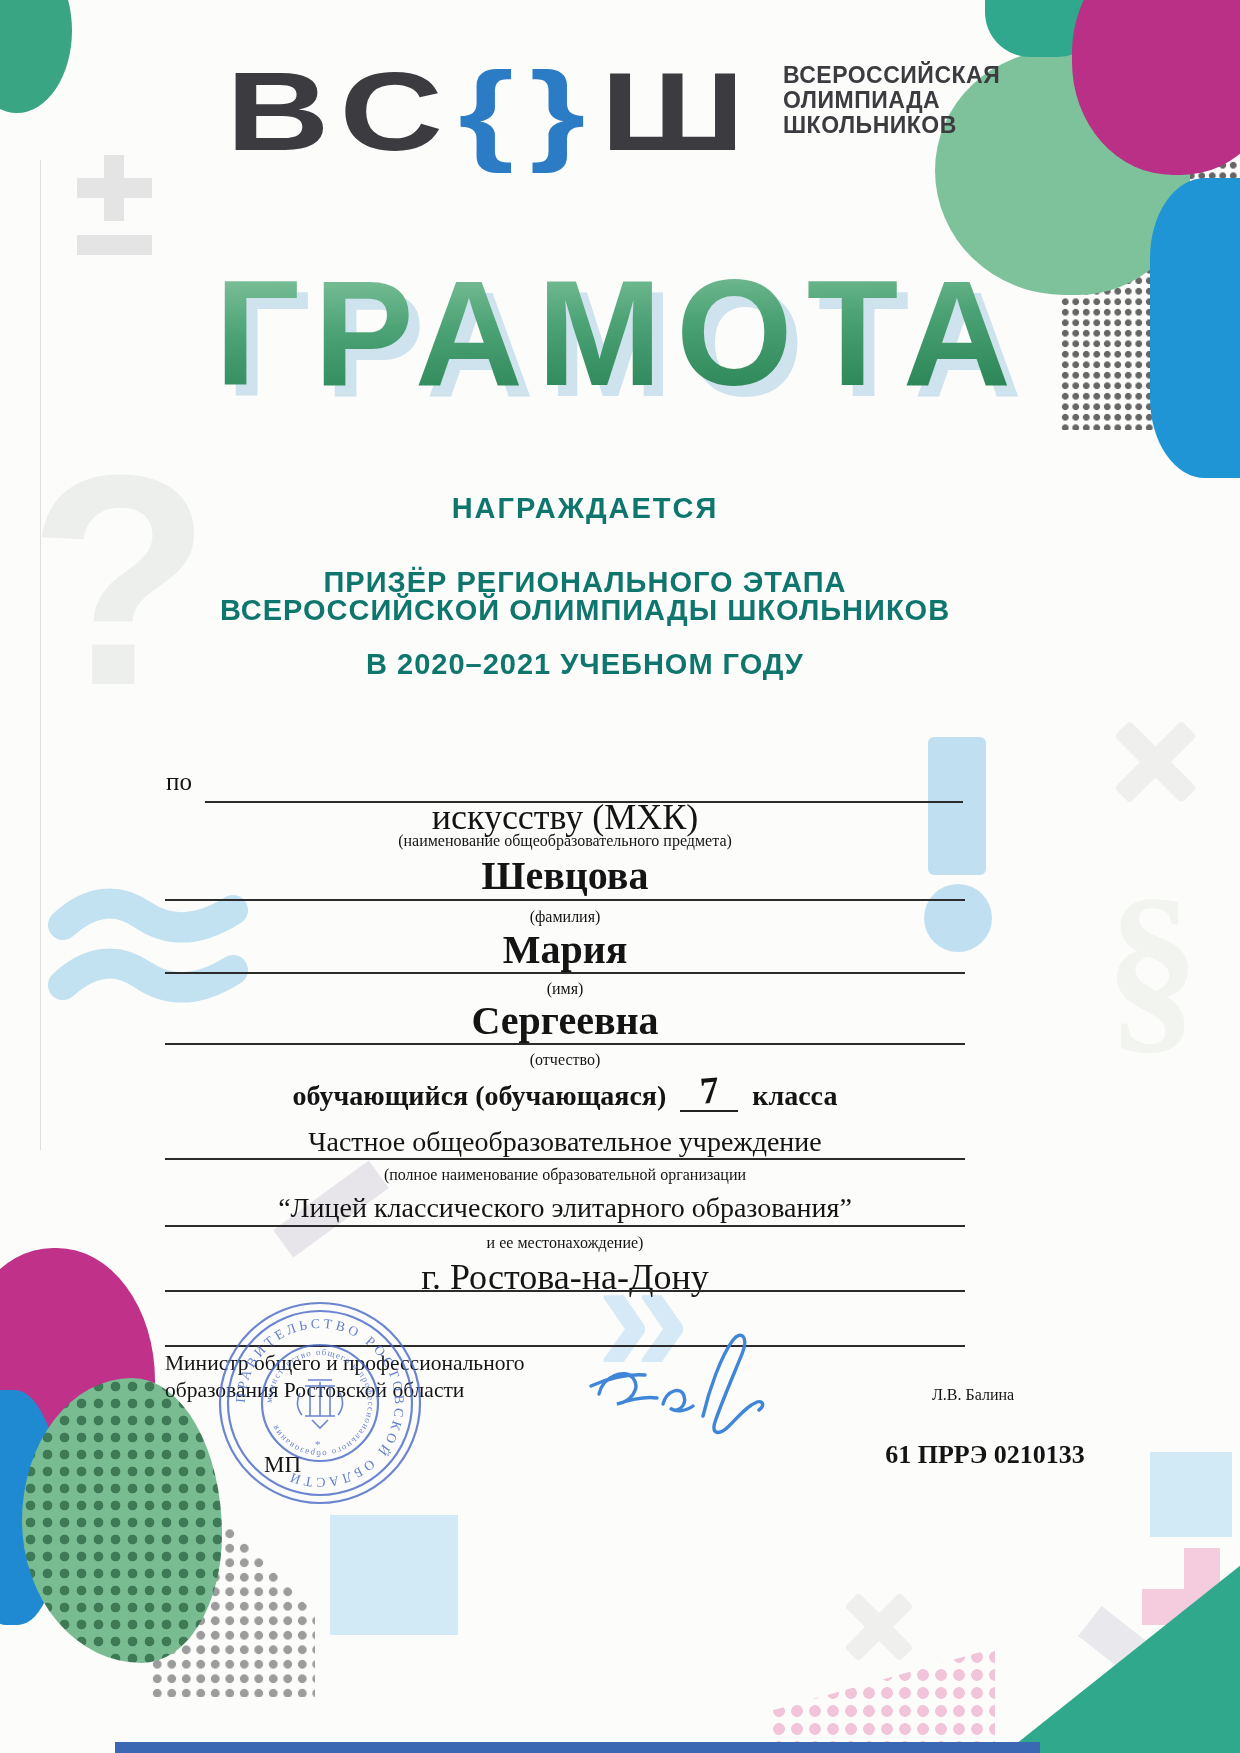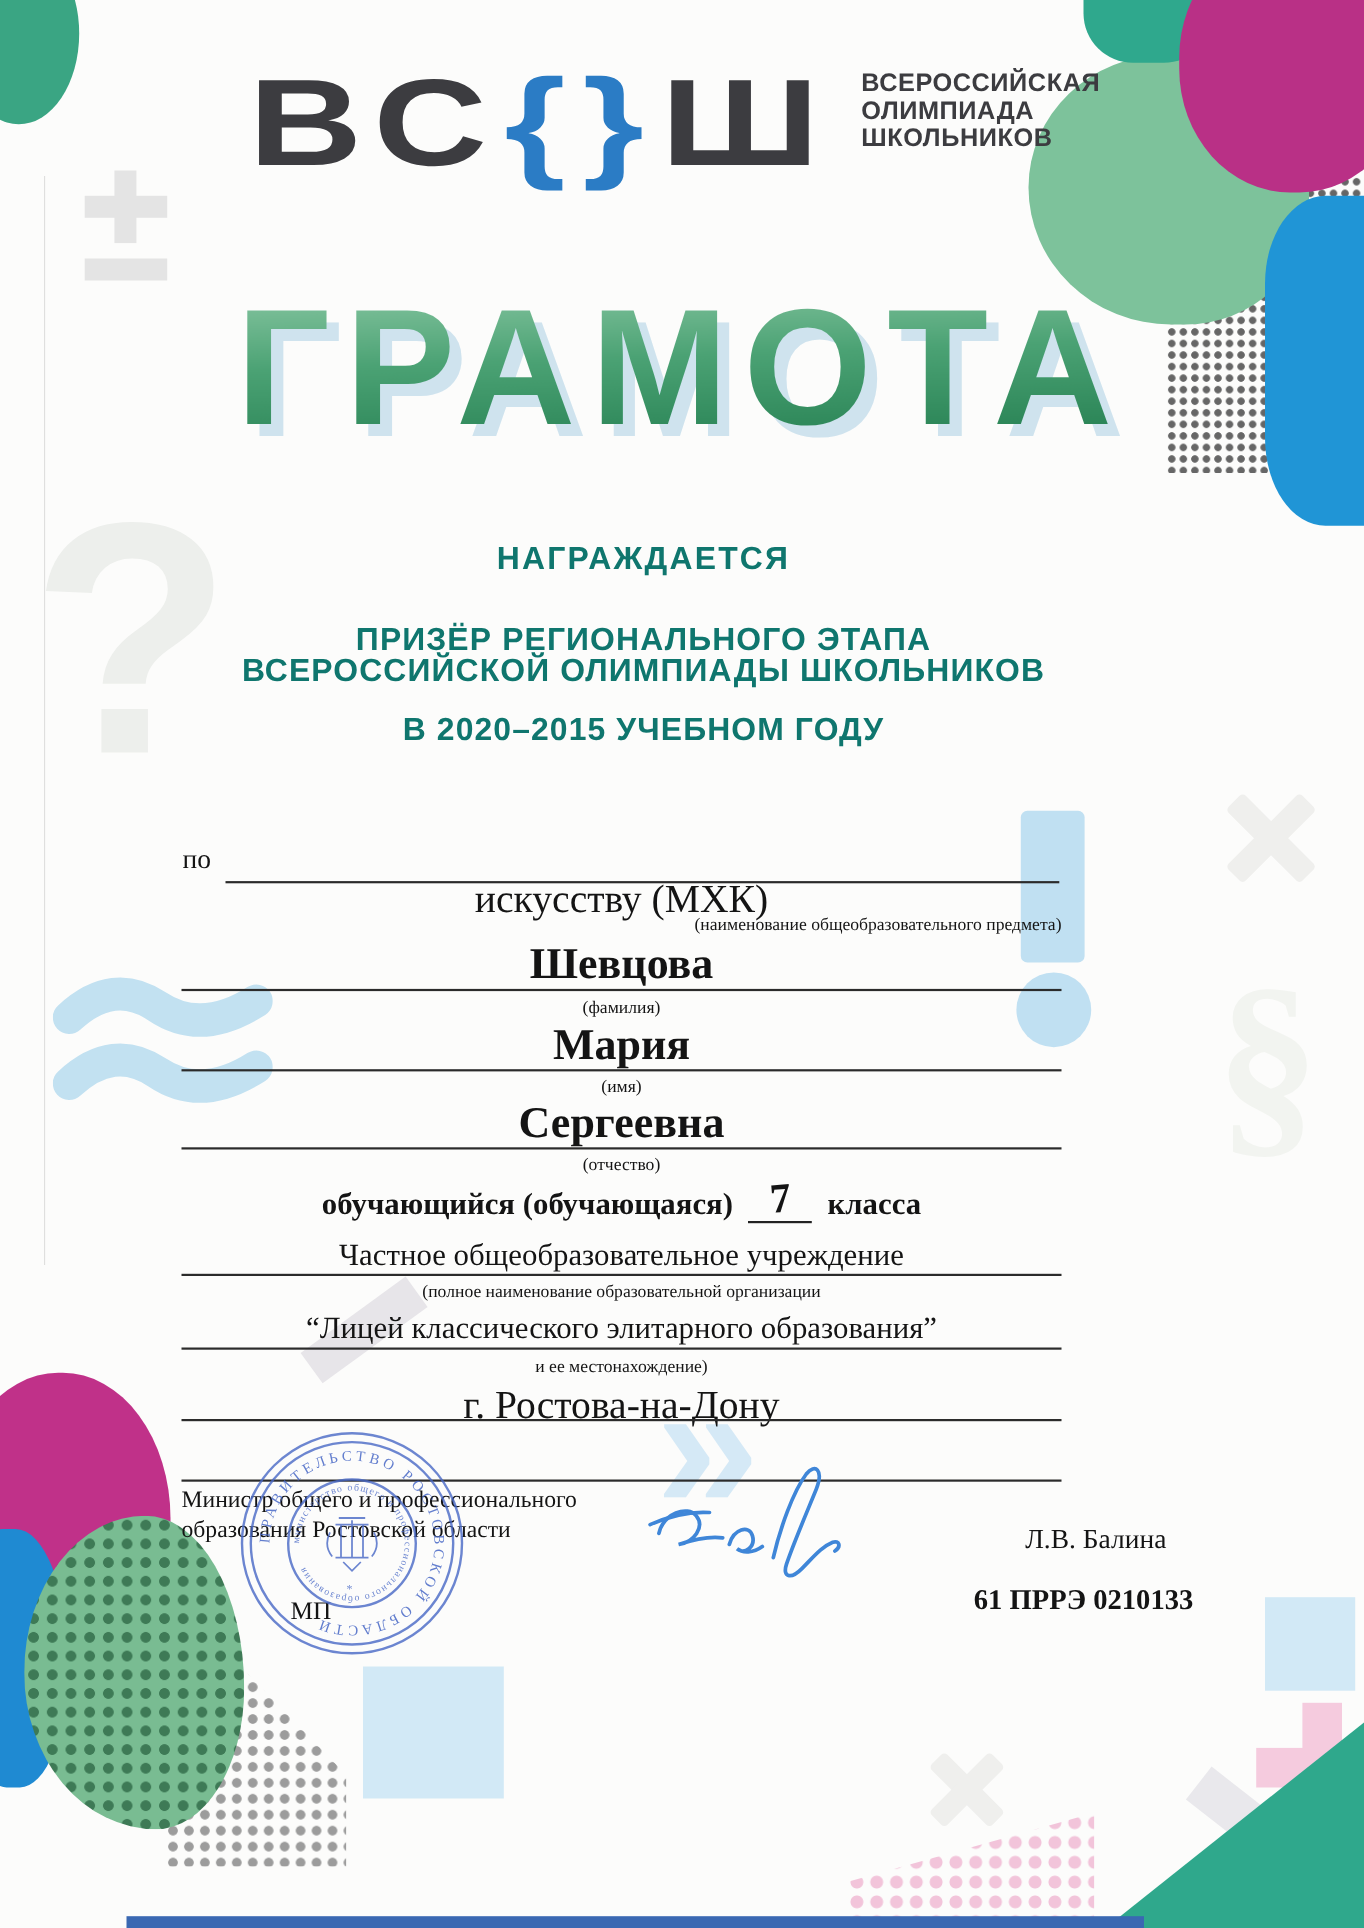--- a/index.html
+++ b/index.html
@@ -32,21 +32,21 @@
   .val{position:absolute;left:165px;width:800px;text-align:center;z-index:5;}
   .cap{position:absolute;left:165px;width:800px;text-align:center;font-size:16px;z-index:5;}
   .serif-b{font-weight:bold;}
   .grade-row{position:absolute;left:165px;top:1072px;width:800px;display:flex;
              justify-content:center;align-items:flex-end;gap:14px;font-weight:bold;font-size:28px;z-index:5;}
   .grade-7{width:58px;border-bottom:2.5px solid #222;text-align:center;}
   .grade-7 span{display:inline-block;font-size:38px;line-height:0.95;transform:rotate(-5deg);}
   
   .minister{position:absolute;left:165px;top:1350px;font-size:21.5px;line-height:27px;z-index:5;}
   .mp{position:absolute;left:264px;top:1452px;font-size:23px;z-index:5;}
-  .signer{position:absolute;left:932px;top:1386px;font-size:25px;z-index:7;}
+  .signer{position:absolute;left:932px;top:1386px;font-size:16px;z-index:7;}
   .certnum{position:absolute;left:870px;top:1440px;width:230px;text-align:center;
            font-weight:bold;font-size:26px;z-index:7;}
   .stamp{position:absolute;left:215px;top:1298px;width:210px;height:210px;z-index:6;}
   .sig{position:absolute;left:585px;top:1328px;width:220px;height:120px;z-index:6;}
   
   .deco{position:absolute;}
   .dots{background-image:radial-gradient(circle,#666 3px,transparent 3.7px);background-size:10.5px 10.5px;}
   .dots-gray{background-image:radial-gradient(circle,#9c9c9c 4px,transparent 4.7px);background-size:14.5px 14.5px;}
   .dots-pink{background-image:radial-gradient(circle,#f2c4da 5.5px,transparent 6.2px);background-size:18px 18px;}
   .bar{position:absolute;background:#e4e4e4;}
@@ -124,26 +124,26 @@
   </div>
 
   <div class="title-wrap">
     <span class="t title-shadow">ГРАМОТА</span>
     <span class="t title-main">ГРАМОТА</span>
   </div>
 
   <div class="blue-h" style="top:492px;font-size:29px;letter-spacing:2px;">НАГРАЖДАЕТСЯ</div>
   <div class="blue-h" style="top:566px;font-size:29px;letter-spacing:1px;">ПРИЗЁР РЕГИОНАЛЬНОГО ЭТАПА</div>
   <div class="blue-h" style="top:594px;font-size:29px;letter-spacing:1px;">ВСЕРОССИЙСКОЙ ОЛИМПИАДЫ ШКОЛЬНИКОВ</div>
-  <div class="blue-h" style="top:648px;font-size:29px;letter-spacing:1px;">В 2020–2015 УЧЕБНОМ ГОДУ</div>
+  <div class="blue-h" style="top:648px;font-size:29px;letter-spacing:1px;">В 2020–2021 УЧЕБНОМ ГОДУ</div>
 
   <div class="abs" style="left:166px;top:768px;font-size:25px;z-index:5;">по</div>
   <div class="val" style="top:796px;font-size:36px;">искусству (МХК)</div>
   <div class="rule" style="left:205px;top:801px;width:758px;"></div>
-  <div class="cap" style="top:832px;text-align:right;">(наименование общеобразовательного предмета)</div>
+  <div class="cap" style="top:832px;">(наименование общеобразовательного предмета)</div>
 
   <div class="val serif-b" style="top:852px;font-size:40px;">Шевцова</div>
   <div class="rule" style="left:165px;top:899px;width:800px;"></div>
   <div class="cap" style="top:908px;">(фамилия)</div>
 
   <div class="val serif-b" style="top:926px;font-size:40px;">Мария</div>
   <div class="rule" style="left:165px;top:972px;width:800px;"></div>
   <div class="cap" style="top:980px;">(имя)</div>
 
   <div class="val serif-b" style="top:997px;font-size:40px;">Сергеевна</div>

